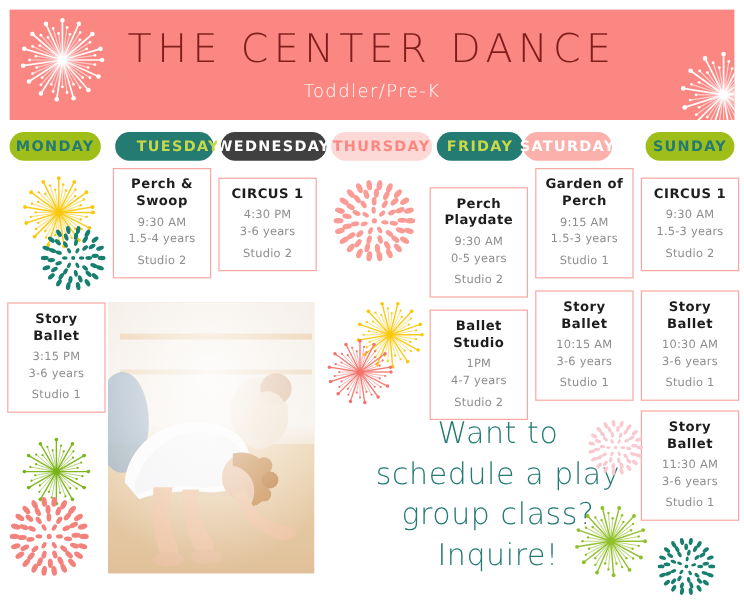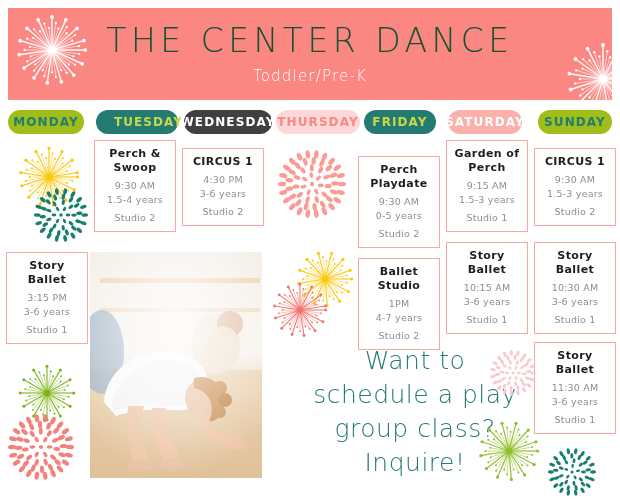--- a/index.html
+++ b/index.html
@@ -14,21 +14,21 @@
   
   .banner {
     position: absolute; left: 8px; top: 8px;
     width: 604px; height: 92px;
     background: #fb8782;
     overflow: hidden;
   }
   .banner-title {
     position: absolute; left: 0; top: 14px; width: 604px;
     text-align: center;
-    color: #14532d;
+    color: #7f1d1d;
     font-size: 33px;
     letter-spacing: 4.5px;
     font-weight: 300;
     font-family: "DejaVu Sans", sans-serif;
     line-height: 38px;
   }
   .banner-sub {
     position: absolute; left: 0; top: 54px; width: 604px;
     text-align: center;
     color: #ffffff;
@@ -287,21 +287,21 @@
         </div>
       </div>
   </div>
 
   <div class="daybar" id="daybar">
       <div class="daytab" style="left: 8px; width: 76px; background: rgb(159, 190, 26); color: rgb(35, 123, 114);">MONDAY</div>
       <div class="daytab" style="left: 96px; width: 82px; background: rgb(35, 123, 114); color: rgb(199, 217, 74); padding-left: 23px;">TUESDAY</div>
       <div class="daytab" style="left: 184px; width: 88px; background: #404040; color: rgb(255, 255, 255);">WEDNESDAY</div>
       <div class="daytab" style="left: 276px; width: 84px; background: rgb(252, 217, 215); color: rgb(251, 135, 130);">THURSDAY</div>
       <div class="daytab" style="left: 364px; width: 72px; background: rgb(35, 123, 114); color: rgb(199, 217, 74);">FRIDAY</div>
-      <div class="daytab" style="left: 448px; width: 74px; background: rgb(252, 176, 171); color: rgb(255, 255, 255);">SATURDAY</div>
+      <div class="daytab" style="left: 436px; width: 74px; background: rgb(252, 176, 171); color: rgb(255, 255, 255);">SATURDAY</div>
       <div class="daytab" style="left: 538px; width: 74px; background: rgb(159, 190, 26); color: rgb(35, 123, 114);">SUNDAY</div>
     </div>
 
   <div id="columns">
       <div class="col" style="left: 6px; height: 340px;">
         <div class="card" style="position: absolute; top: 112px;">
           <div class="card-title">Story Ballet</div>
           <div class="card-line">3:15 PM</div>
           <div class="card-line">3-6 years</div>
           <div class="card-line studio">Studio 1</div>

